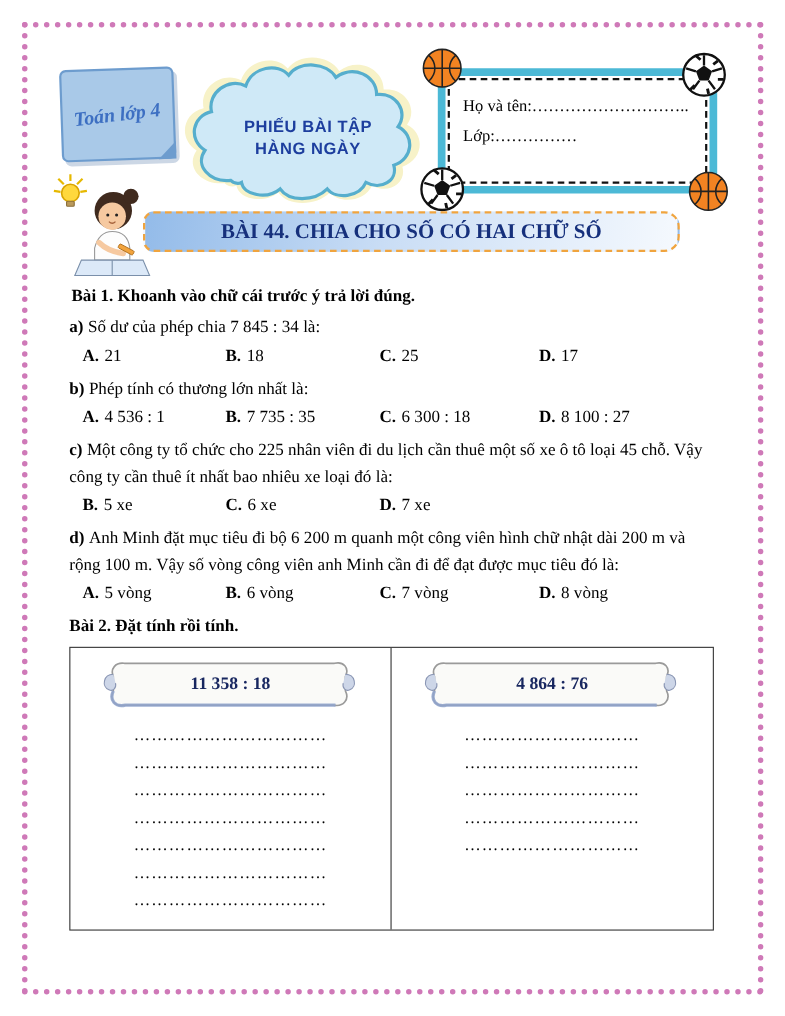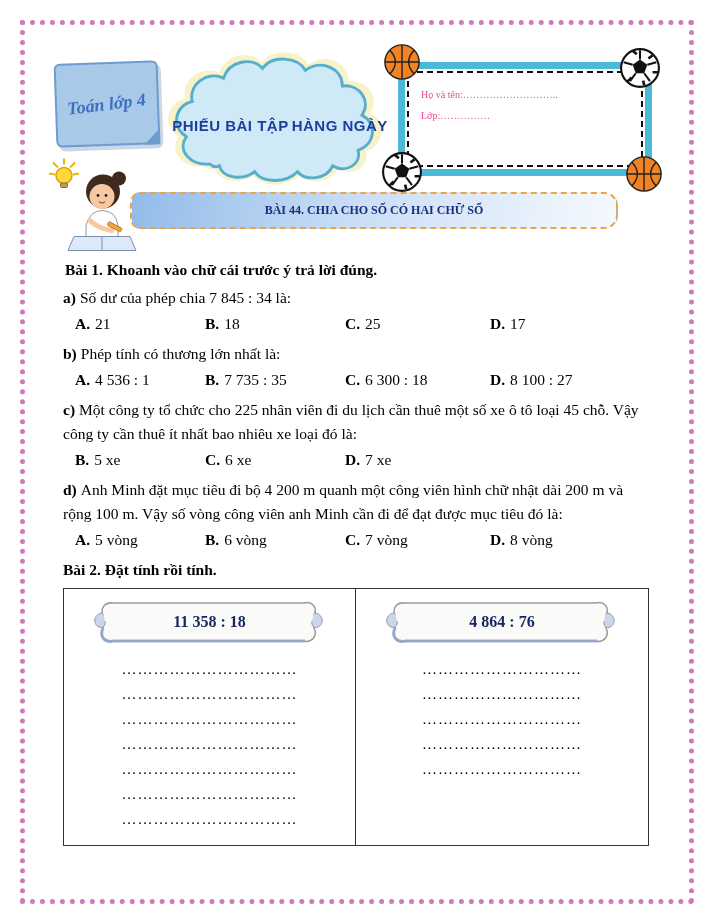--- a/index.html
+++ b/index.html
@@ -38,21 +38,21 @@
   .badge-label {
     font-style: italic; font-weight: bold;
     color: #3d6fc2; font-size: 18px;
     transform: rotate(-5deg);
   }
 
   .cloud-wrap { position: absolute; left: 163px; top: 46px; width: 234px; height: 152px; }
   .cloud-wrap svg { position:absolute; inset:0; width:100%; height:100%; }
   .cloud-text {
     position: absolute; inset: 0;
-    display: flex; 
+    display: flex; flex-direction: column;
     align-items: center; justify-content: center; gap: 3px;
     padding-top: 6px;
   }
   .cloud-line {
     font-family: "Liberation Sans", sans-serif;
     font-weight: bold; color: #1d3e9e; font-size: 15px;
     letter-spacing: .5px;
   }
 
   .namebox {
@@ -60,40 +60,40 @@
     width: 254px; height: 114px;
     background: #fff;
     border: 7px solid #4cb9d6;
     border-radius: 4px;
   }
   .namebox-inner {
     position: absolute; inset: 2px;
     border: 2px dashed #111;
     padding: 16px 8px 0 12px;
   }
-  .fill-line { font-size: 10px; color:#ec4899; margin-bottom: 10px; white-space: nowrap; overflow:hidden; }
+  .fill-line { font-size: 15px; color:#000000; margin-bottom: 10px; white-space: nowrap; overflow:hidden; }
   .ball { position: absolute; width: 38px; height: 38px; }
   .ball svg { width:100%; height:100%; }
   .ball.tl { left: -22px; top: -26px; }
   .ball.tr { right: -16px; top: -22px; width: 42px; height: 42px; }
   .ball.bl { left: -24px; bottom: -24px; width: 42px; height: 42px; }
   .ball.br { right: -18px; bottom: -24px; }
 
   .mascot { position: absolute; left: 46px; top: 156px; width: 100px; height: 98px; }
   .mascot svg { width: 100%; height: 100%; }
 
   .banner {
     position: absolute; left: 130px; top: 192px;
     width: 488px; height: 37px;
     background: linear-gradient(100deg, #93bbe9 0%, #c9ddf5 45%, #f5f9fe 100%);
     border: 2.5px dashed #f0a43e;
     border-radius: 10px 14px 14px 10px;
     display: flex; align-items: center; justify-content: center;
   }
-  .banner-title { font-weight: bold; color: #16307c; font-size: 12px; }
+  .banner-title { font-weight: bold; color: #16307c; font-size: 19px; }
 
   
   .content {
     position: absolute; left: 63px; top: 258px; width: 588px;
     font-size: 15.5px; line-height: 1.55; color: #000;
   }
   .heading { font-weight: bold; margin: 0 2px 4px; }
   .q { margin: 1px 0; }
   .q b { margin-right: 4px; }
   .opts {
@@ -226,21 +226,21 @@
       <div class="opt"><b>D.</b><span>8 100 : 27</span></div>
     </div>
 
     <p class="q"><b>c)</b><span>Một công ty tổ chức cho 225 nhân viên đi du lịch cần thuê một số xe ô tô loại 45 chỗ. Vậy công ty cần thuê ít nhất bao nhiêu xe loại đó là:</span></p>
     <div class="opts">
       <div class="opt"><b>B.</b><span>5 xe</span></div>
       <div class="opt"><b>C.</b><span>6 xe</span></div>
       <div class="opt"><b>D.</b><span>7 xe</span></div>
     </div>
 
-    <p class="q"><b>d)</b><span>Anh Minh đặt mục tiêu đi bộ 4 200 m quanh một công viên hình chữ nhật dài 200 m và rộng 100 m. Vậy số vòng công viên anh Minh cần đi để đạt được mục tiêu đó là:</span></p>
+    <p class="q"><b>d)</b><span>Anh Minh đặt mục tiêu đi bộ 6 200 m quanh một công viên hình chữ nhật dài 200 m và rộng 100 m. Vậy số vòng công viên anh Minh cần đi để đạt được mục tiêu đó là:</span></p>
     <div class="opts">
       <div class="opt"><b>A.</b><span>5 vòng</span></div>
       <div class="opt"><b>B.</b><span>6 vòng</span></div>
       <div class="opt"><b>C.</b><span>7 vòng</span></div>
       <div class="opt"><b>D.</b><span>8 vòng</span></div>
     </div>
 
     <p class="heading2">Bài 2. Đặt tính rồi tính.</p>
 
     <div class="table2">

